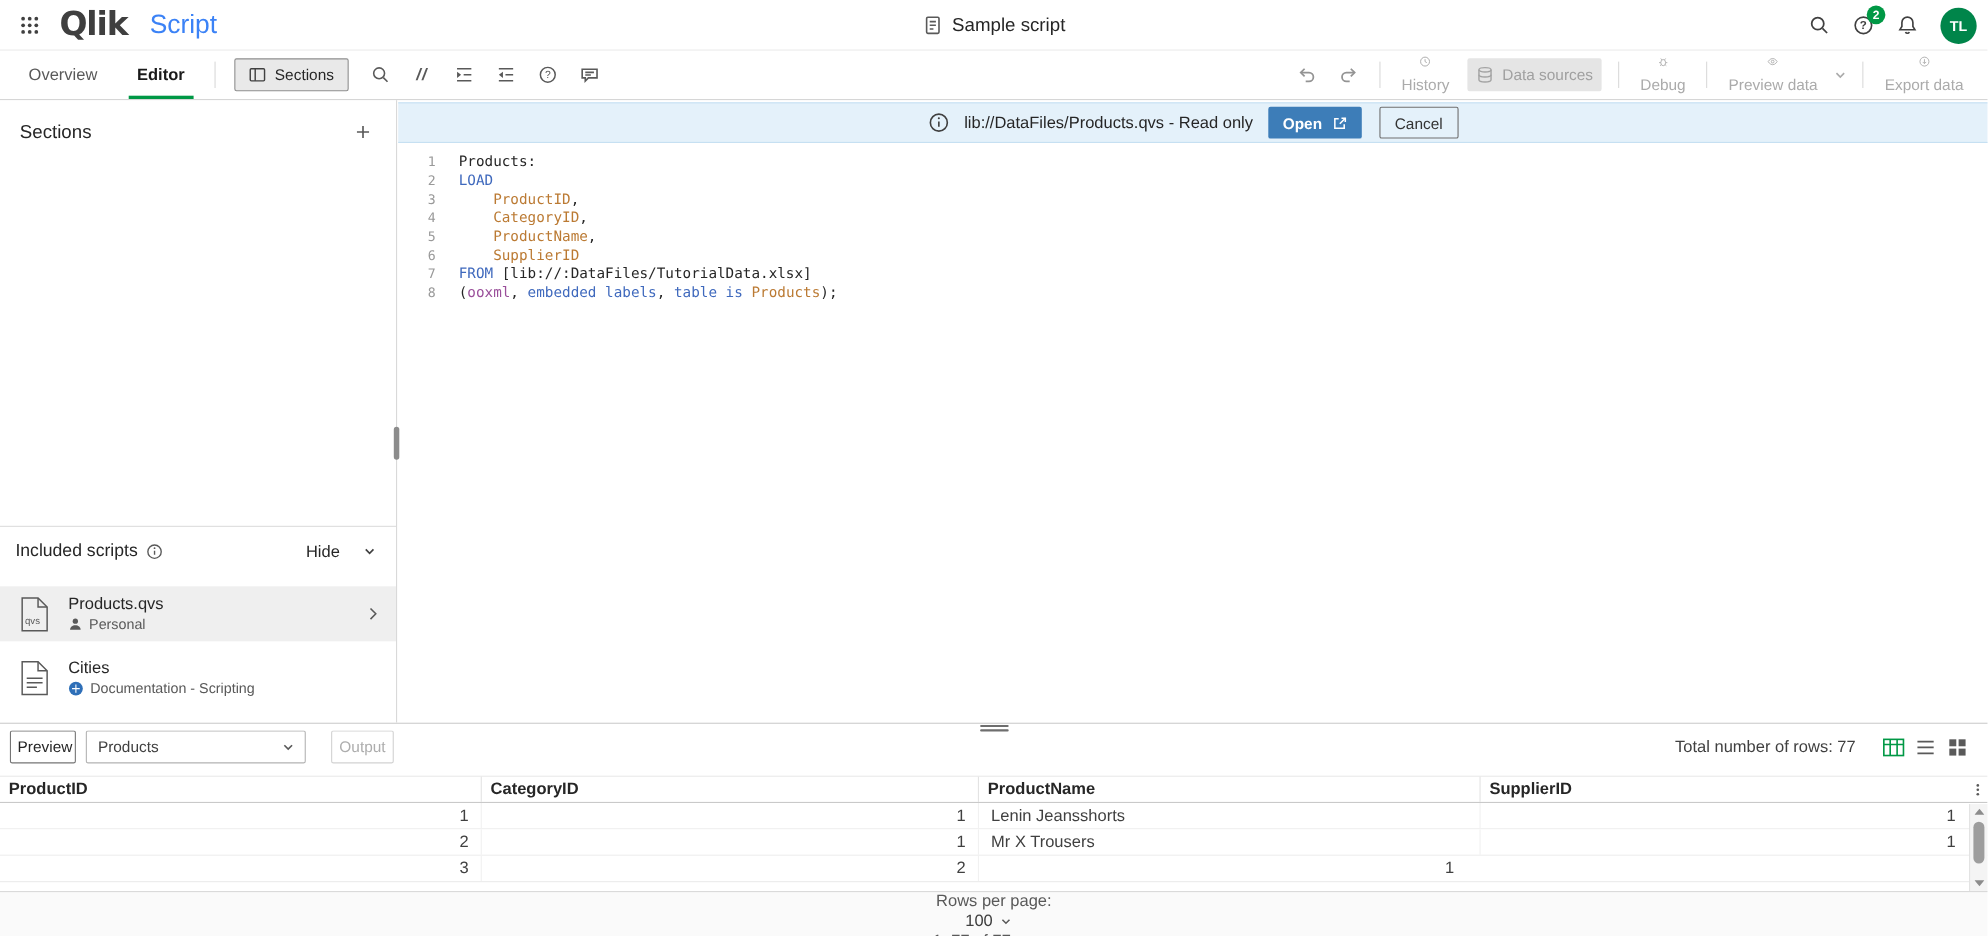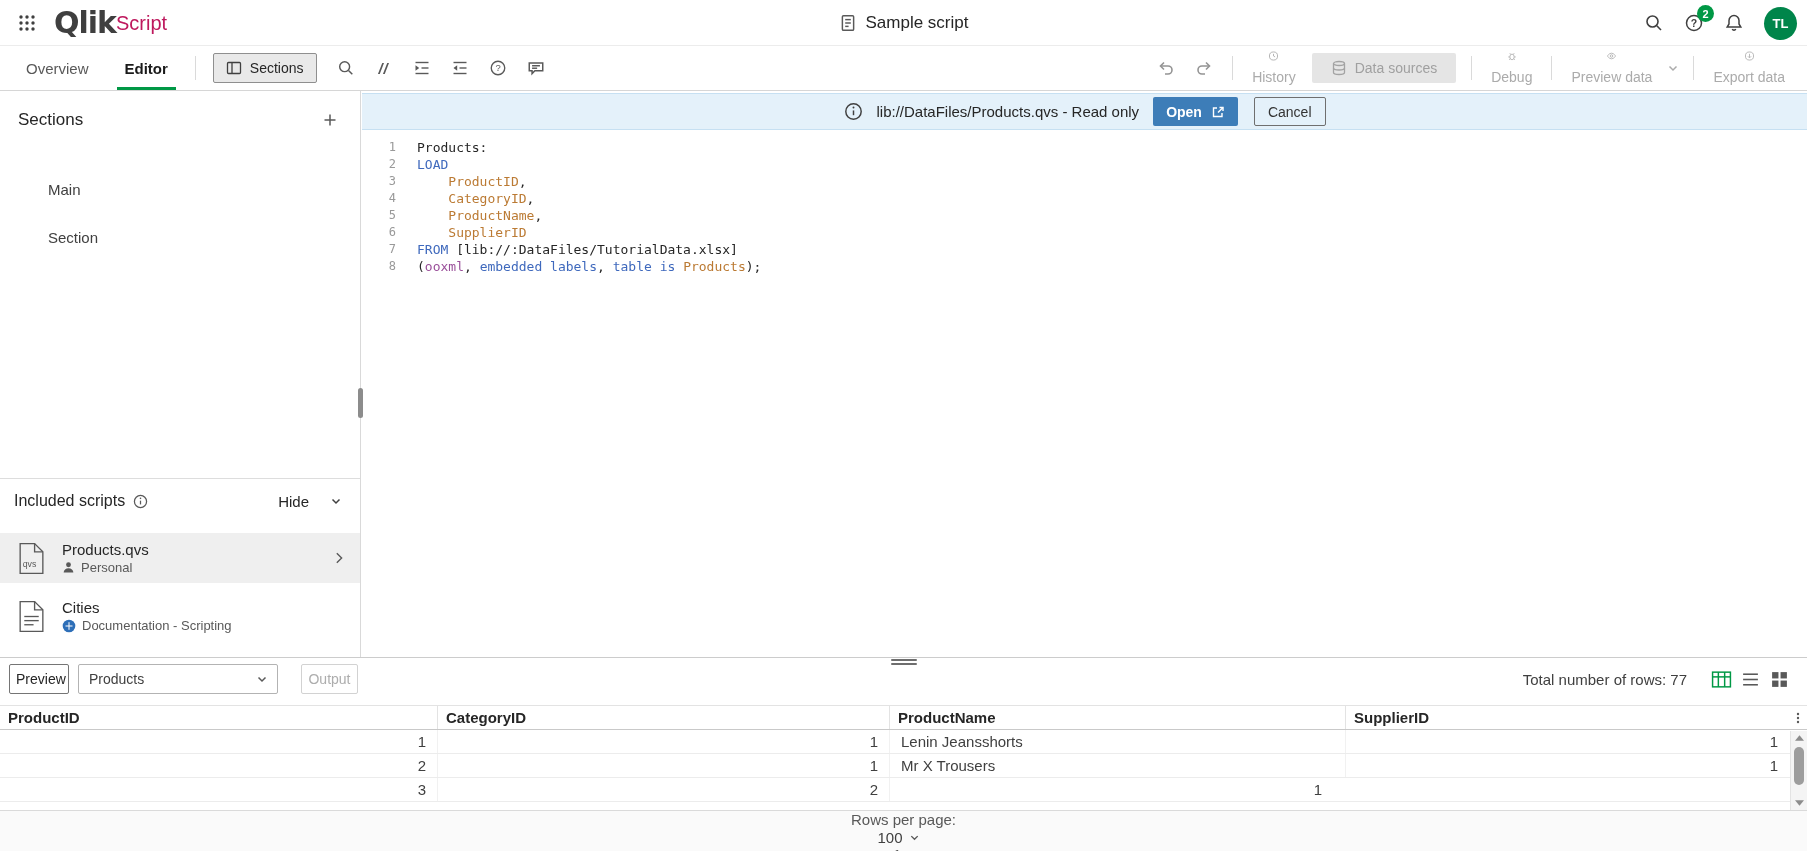--- a/index.html
+++ b/index.html
@@ -10,40 +10,40 @@
   html,body{margin:0;padding:0;}
   body{width:1807px;height:851px;overflow:hidden;font-family:"Liberation Sans",sans-serif;background:#fff;color:#262626;}
   button{font-family:inherit;}
   #app{position:relative;width:1807px;height:851px;background:#fff;}
 
   
   .topbar{position:absolute;top:0;left:0;right:0;height:46px;background:#fff;border-bottom:1px solid #ECECEC;z-index:6;}
   .tb-left{position:absolute;left:8px;top:0;height:46px;display:flex;align-items:center;}
   .launcher{width:38px;height:38px;border:none;background:none;display:flex;align-items:center;justify-content:center;cursor:pointer;}
   .qlik-logo{font-family:"DejaVu Sans",sans-serif;font-size:30px;font-weight:800;letter-spacing:-1px;color:#3F3F3F;margin-left:8px;line-height:1;}
-  .app-title{font-size:20px;color:#be185d;}
+  .app-title{font-size:24px;color:#3b82f6;margin-left:20px;}
   .tb-center{position:absolute;left:50%;top:0;transform:translateX(-50%);height:46px;display:flex;align-items:center;gap:9px;font-size:17px;color:#262626;cursor:pointer;white-space:nowrap;}
   .tb-right{position:absolute;right:10px;top:0;height:46px;display:flex;align-items:center;gap:4px;}
   .icon-btn{position:relative;width:36px;height:36px;border:none;background:none;display:flex;align-items:center;justify-content:center;cursor:pointer;}
   .badge{position:absolute;top:0;right:-2px;min-width:17px;height:17px;border-radius:9px;background:var(--accent);color:#fff;font-size:11px;font-weight:bold;display:flex;align-items:center;justify-content:center;padding:0 4px;}
   .avatar{width:33px;height:33px;border-radius:50%;background:var(--avatar);color:#fff;font-size:13px;font-weight:bold;display:flex;align-items:center;justify-content:center;margin-left:8px;cursor:pointer;border:none;}
 
   
   .toolbar{position:absolute;top:46px;left:0;right:0;height:45px;background:#fff;border-bottom:1px solid #D6D6D6;display:flex;align-items:center;z-index:5;}
   .tabs{display:flex;height:100%;margin-left:8px;}
   .tab{position:relative;display:flex;align-items:center;padding:0 18px;font-size:15px;color:#595959;cursor:pointer;}
   .tab.active{color:#1A1A1A;font-weight:bold;}
   .tab.active::after{content:"";position:absolute;left:10px;right:10px;bottom:0;height:3px;background:var(--accent);}
   .vdiv{width:1px;height:24px;background:#DADADA;margin:0 9px;flex:none;}
   .sections-btn{height:30px;display:flex;align-items:center;gap:8px;padding:0 12px;background:#E9E9E9;border:1px solid #8F8F8F;border-radius:2px;font-size:14px;color:#262626;margin:0 10px 0 8px;cursor:pointer;}
   .t-icon{width:34px;height:34px;border:none;background:none;display:flex;align-items:center;justify-content:center;cursor:pointer;margin:0 2px;padding:0;}
   .slashes{font-size:15px;font-weight:bold;font-style:italic;color:#595959;letter-spacing:1px;}
   .toolbar-right{margin-left:auto;display:flex;align-items:center;padding-right:12px;}
   .tr-group{display:flex;align-items:center;gap:8px;padding:0 10px;height:34px;font-size:14px;color:#ABABAB;border:none;background:none;cursor:default;flex-direction:column;}
-  .ds-btn{display:flex;align-items:center;gap:8px;height:30px;padding:0 19px;margin:0 6px;background:#E5E5E5;border:none;border-radius:2px;font-size:14px;color:#A0A0A0;cursor:default;}
+  .ds-btn{display:flex;align-items:center;gap:8px;height:30px;padding:0 8px;margin:0 6px;background:#E5E5E5;border:none;border-radius:2px;font-size:14px;color:#A0A0A0;cursor:default;}
   .chev-btn{width:22px;height:34px;display:flex;align-items:center;justify-content:center;border:none;background:none;cursor:pointer;padding:0;}
 
   
   .notif{position:absolute;left:362px;right:0;top:93px;height:37px;background:var(--notifbg);border-top:1px solid #C6E0F2;border-bottom:1px solid #C6E0F2;display:flex;align-items:center;justify-content:center;gap:14px;z-index:2;}
   .notif-msg{font-size:15px;color:#262626;}
   .open-btn{display:flex;align-items:center;gap:9px;height:29px;padding:0 13px;background:var(--openblue);color:#fff;border:none;border-radius:2px;font-size:14px;font-weight:bold;cursor:pointer;}
   .cancel-btn{height:29px;padding:0 13px;background:transparent;border:1px solid #6F6F6F;border-radius:2px;font-size:14px;color:#333;cursor:pointer;margin-left:2px;}
 
   
   .sidebar{position:absolute;left:0;top:91px;width:361px;height:566px;background:#fff;border-right:1px solid #D9D9D9;z-index:3;}
@@ -305,24 +305,20 @@
   <aside class="sidebar">
     <div class="sb-header">
       <div class="sb-title">Sections</div>
       <button class="plus-btn">
         <svg width="16" height="16" viewBox="0 0 16 16" fill="none" stroke="#595959" stroke-width="1.5">
             <line x1="8" y1="2.5" x2="8" y2="13.5"></line>
             <line x1="2.5" y1="8" x2="13.5" y2="8"></line>
           </svg>
       </button>
     </div>
-    <div class="sb-list">
-      <div class="sb-item">Main</div>
-      <div class="sb-item">Section</div>
-    </div>
     <div class="inc-divider"></div>
     <div class="inc-header">
       <span class="inc-title">Included scripts</span>
       <span class="inc-info">
         <svg width="15" height="15" viewBox="0 0 18 18" fill="none" stroke="#595959" stroke-width="1.5">
             <circle cx="9" cy="9" r="7.3"></circle>
             <line x1="9" y1="8" x2="9" y2="12.5"></line>
             <circle cx="9" cy="5.2" r="1" fill="#595959" stroke="none"></circle>
           </svg>
       </span>

